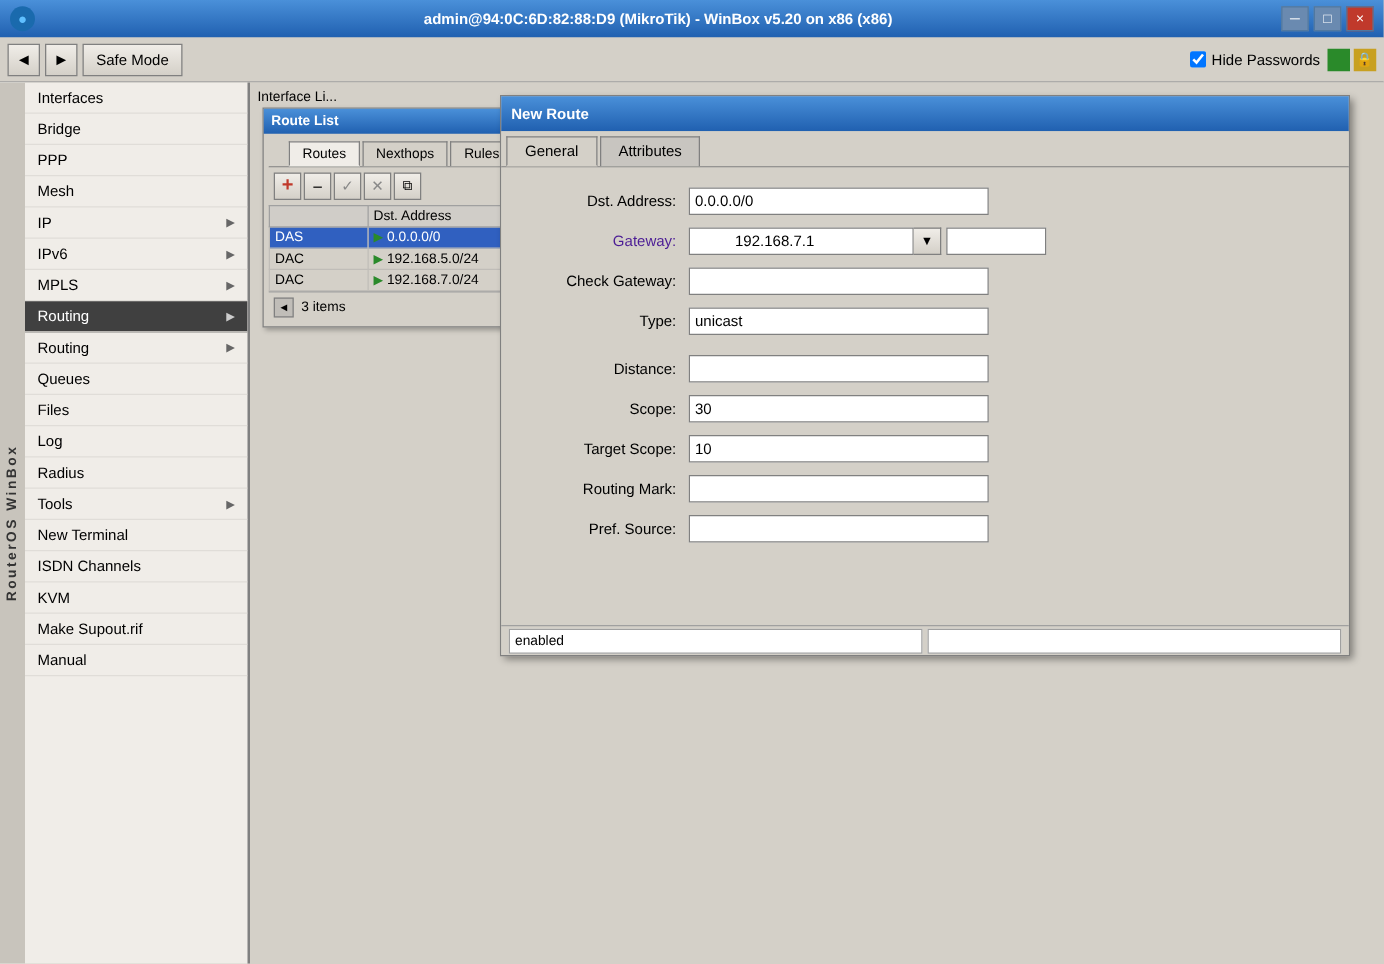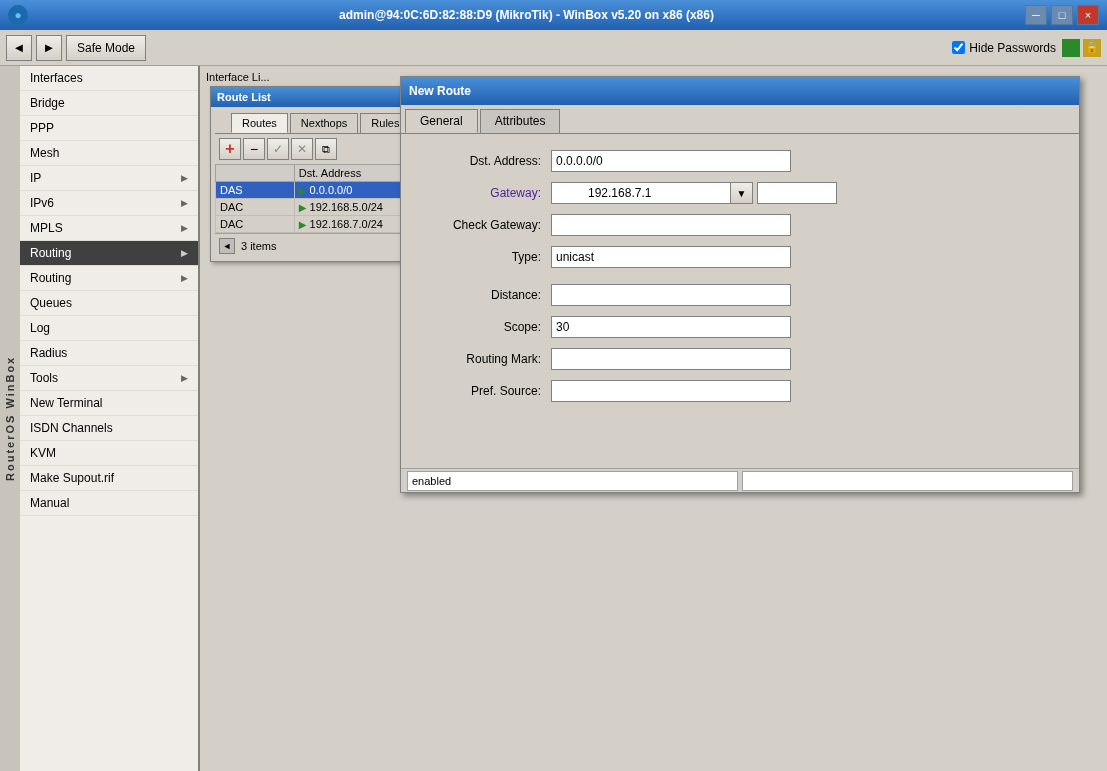--- a/index.html
+++ b/index.html
@@ -459,20 +459,23 @@
         <div class="sidebar-item active">
           <span>Routing</span>
           <span class="arrow">▶</span>
         </div>
         <div class="sidebar-item">
           <span>Routing</span>
           <span class="arrow">▶</span>
         </div>
         <div class="sidebar-item">
           <span>Queues</span>
+        </div>
+        <div class="sidebar-item">
+          <span>Files</span>
         </div>
         <div class="sidebar-item">
           <span>Log</span>
         </div>
         <div class="sidebar-item">
           <span>Radius</span>
         </div>
         <div class="sidebar-item">
           <span>Tools</span>
           <span class="arrow">▶</span>
@@ -596,20 +599,24 @@
         <div class="form-row">
           <span class="form-label">Distance:</span>
           <input class="form-input wide" type="text" value="" style="">
         </div>
 
         <div class="form-row">
           <span class="form-label">Scope:</span>
           <input class="form-input wide" type="text" value="30" style="">
         </div>
 
+        <div class="form-row">
+          <span class="form-label">Target Scope:</span>
+          <input class="form-input wide" type="text" value="10" style="">
+        </div>
 
         <div class="form-row">
           <span class="form-label">Routing Mark:</span>
           <input class="form-input wide" type="text" value="" style="">
         </div>
 
         <div class="form-row">
           <span class="form-label">Pref. Source:</span>
           <input class="form-input wide" type="text" value="" style="">
         </div>

